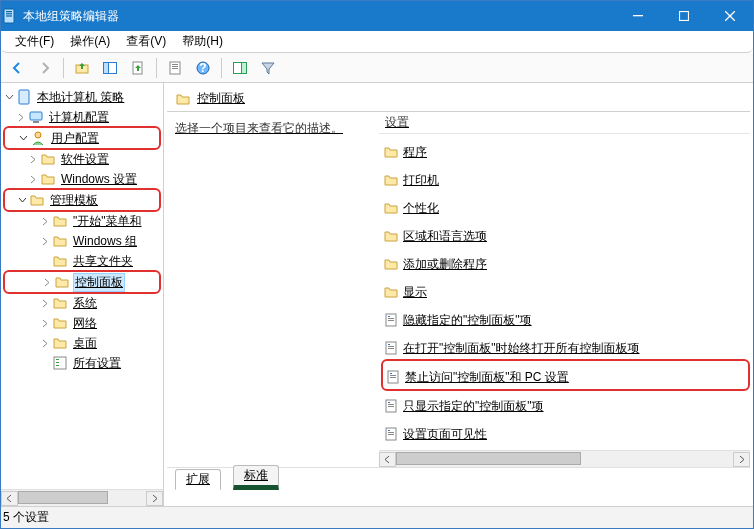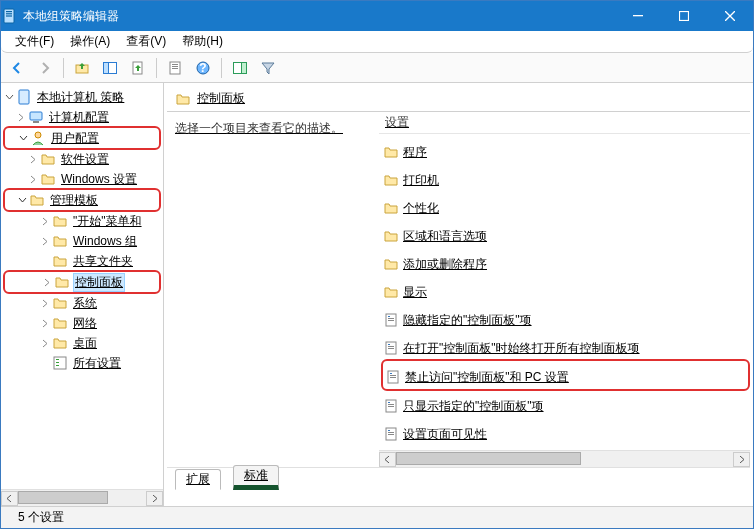--- a/index.html
+++ b/index.html
@@ -31,21 +31,21 @@
 .items { flex: 1; overflow: auto; padding: 2px 0 0 2px; }
 .it { display: flex; align-items: flex-start; height: 20px; padding-left: 2px; cursor: pointer; margin-top: 8px; }
 .it .ic { width: 16px; height: 16px; margin-right: 4px; display: flex; align-items: center; justify-content: center; }
 .hscroll { height: 17px; border-top: 1px solid #e0e0e0; background: #f0f0f0; display: flex; align-items: center; }
 .sbtn { width: 17px; height: 15px; display: flex; align-items: center; justify-content: center; color: #666; background: #f0f0f0; border: 1px solid #ccc; }
 .strack { flex: 1; height: 15px; background: #f0f0f0; position: relative; }
 .sthumb { position: absolute; left: 0; top: 0; height: 13px; width: 55%; background: #cdcdcd; border: 1px solid #aaa; }
 .tabs { height: 22px; display: flex; align-items: flex-end; padding-left: 8px; gap: 12px; border-top: 1px solid #e0e0e0; margin: 0 3px; }
 .tab { border: 1px solid #bbb; border-top-left-radius: 3px; border-top-right-radius: 3px; padding: 1px 10px; background: #fff; font-size: 12px; cursor: pointer; border-bottom: 1px solid #fff; position: relative; bottom: -1px; }
 .tab.inactive { background: #f4f4f4; border-bottom: 5px solid #14532d; }
-.status { height: 22px; border-top: 1px solid #d0d0d0; display: flex; align-items: center; padding-left: 17px; background: #f3f3f3; }
+.status { height: 22px; border-top: 1px solid #d0d0d0; display: flex; align-items: center; padding-left: 2px; background: #f3f3f3; }
 svg { display: block; }
 </style>
 </head>
 <body>
 
 <div class="titlebar">
   <span class="ticon">
     <svg width="16" height="16" viewBox="0 0 16 16">
         <rect x="3" y="1" width="10" height="14" rx="1" fill="#b7dfff" stroke="#0a64a4"></rect>
         <rect x="5" y="3" width="6" height="1.2" fill="#0a64a4"></rect>

